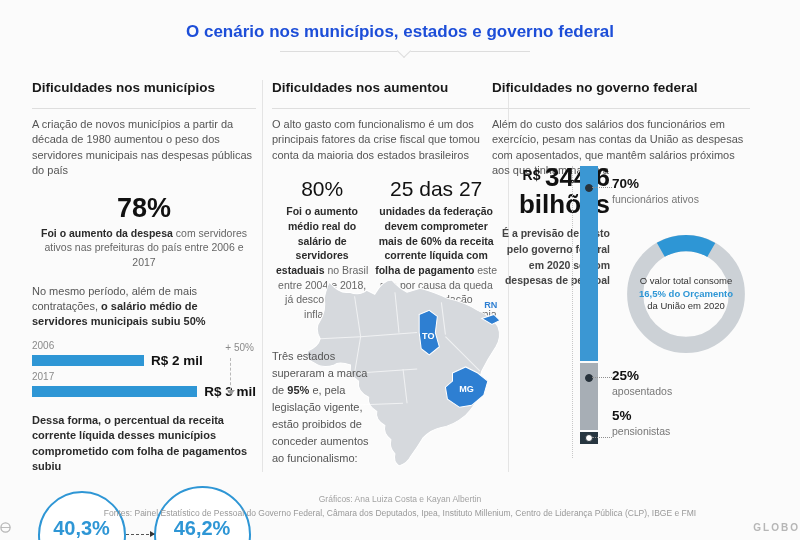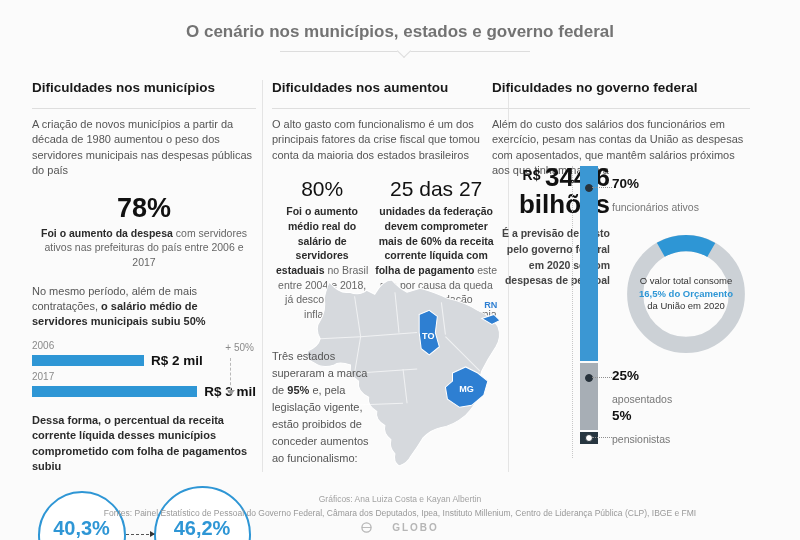--- a/index.html
+++ b/index.html
@@ -1,18 +1,18 @@
 <!DOCTYPE html>
 <html><head>
 <meta charset="utf-8">
 <style>
   html,body{margin:0;padding:0;}
   .canvas{position:relative;width:800px;height:540px;background:#fbfbfb;font-family:"Liberation Sans",sans-serif;overflow:hidden;}
   
-  .title{position:absolute;top:22px;left:0;width:100%;text-align:center;font-size:17px;font-weight:bold;color:#737373;}
+  .title{position:absolute;top:22px;left:0;width:100%;text-align:center;font-size:17px;font-weight:bold;color:#1d4ed8;}
   .title-rule{position:absolute;top:51px;left:280px;width:250px;height:1px;background:#ddd;}
   .title-notch{position:absolute;top:46px;left:399px;width:9px;height:9px;background:#fbfbfb;border-right:1px solid #ddd;border-bottom:1px solid #ddd;transform:rotate(45deg);}
   
   .col{position:absolute;top:80px;}
   #col1{left:32px;width:224px;}
   #col2{left:272px;width:228px;height:400px;}
   #col3{left:492px;width:258px;height:400px;}
   .vdiv{position:absolute;top:80px;height:392px;width:1px;background:#e4e4e4;}
   #vdiv1{left:262px;} #vdiv2{left:508px;}
   .colhead{font-size:13.5px;font-weight:bold;color:#1a1a1a;padding-bottom:13px;border-bottom:1px solid #dedede;}
@@ -52,29 +52,29 @@
   .bigmoney .n{font-size:26px;font-weight:bold;}
   .bigcap{position:absolute;left:4px;top:146px;width:114px;text-align:right;font-size:10.5px;font-weight:bold;color:#444;line-height:1.5;}
   .vguide{position:absolute;left:80px;top:86px;height:292px;width:1px;border-left:1px dotted #c8c8c8;}
   .stack{position:absolute;left:88px;top:86px;width:18px;height:278px;display:flex;flex-direction:column;}
   .seg{width:100%;box-sizing:border-box;}
   .dot{position:absolute;width:8px;height:8px;border-radius:50%;background:#27323b;border:1.5px solid #27323b;box-sizing:border-box;}
   .dot.light{background:#fff;}
   .leader{position:absolute;width:20px;border-top:1px dotted #8f8f8f;}
   .seg-label{position:absolute;left:120px;}
   .seg-pct{font-size:13.5px;font-weight:bold;color:#111;}
-  .seg-name{font-size:10.5px;color:#777;margin-top:10px;}
+  .seg-name{font-size:10.5px;color:#777;margin-top:2px;}
   .donut{position:absolute;left:132px;top:152px;width:124px;height:124px;}
   .donut svg{position:absolute;left:0;top:0;}
   .donut-center{position:absolute;left:14px;top:14px;width:96px;height:96px;display:flex;flex-direction:column;align-items:center;justify-content:center;text-align:center;font-size:9.5px;color:#333;line-height:1.3;}
   .donut-center .hl{color:#2e96d5;font-weight:bold;}
   
   .credits{position:absolute;top:494px;left:0;width:100%;text-align:center;font-size:8.5px;color:#a3a3a3;}
   .sources{position:absolute;top:508px;left:0;width:100%;text-align:center;font-size:8.5px;color:#999;}
-  .logo{position:absolute;top:522px;left:0;width:100%;display:flex;align-items:center;justify-content:center;gap:20px;}
+  .logo{position:absolute;top:522px;left:0;width:100%;display:flex;align-items:center;justify-content:space-between;gap:20px;}
   .logo-text{font-size:10px;font-weight:bold;color:#b6b6b6;letter-spacing:2px;}
 </style>
 </head>
 <body>
 
 <div class="canvas">
 
   <div class="title">O cenário nos municípios, estados e governo federal</div>
   <div class="title-rule"></div>
   <div class="title-notch"></div>

